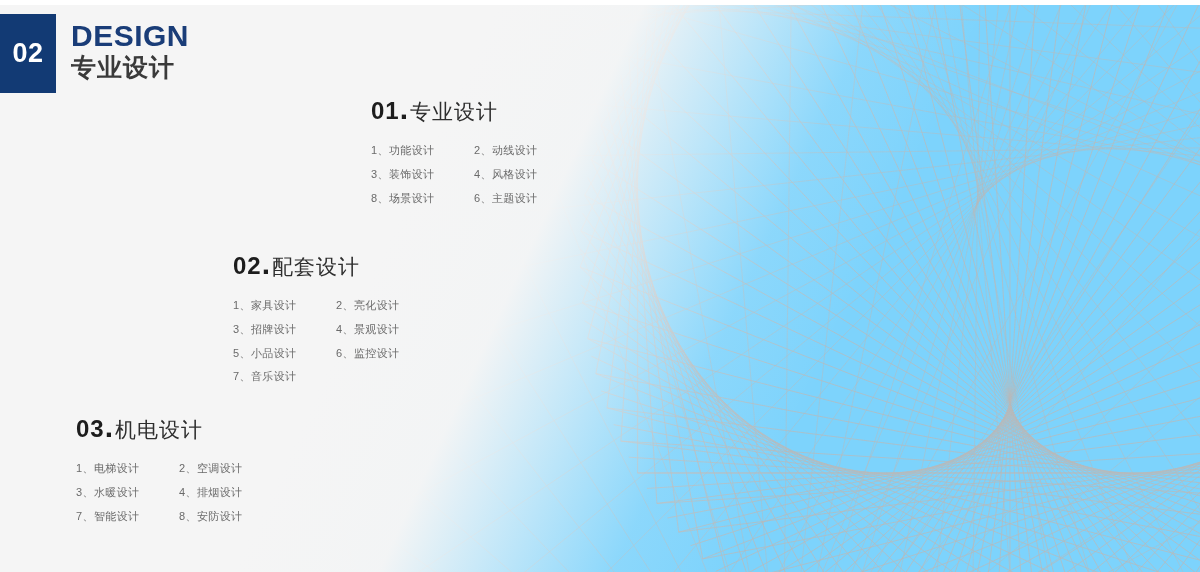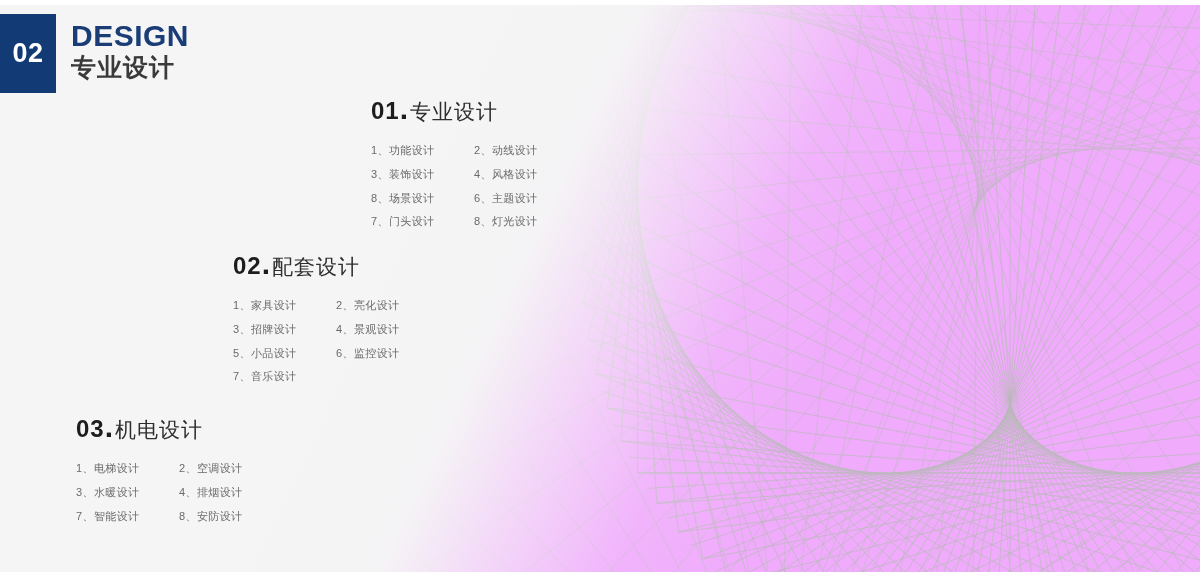--- a/index.html
+++ b/index.html
@@ -5,21 +5,21 @@
   html, body {
     margin: 0;
     padding: 0;
     background: #ffffff;
   }
   #page {
     position: relative;
     width: 1200px;
     height: 572px;
     overflow: hidden;
-    background: #f0abfc;
+    background: #7dd3fc;
     font-family: "Liberation Sans", "DejaVu Sans", sans-serif;
   }
   
   #top-strip {
     position: absolute;
     left: 0; top: 0;
     width: 1200px; height: 5px;
     background: #ffffff;
     z-index: 6;
   }
@@ -449,23 +449,20 @@
     <div class="sec-list">
       <span class="sec-row">
         <span class="cell cell-a">1、功能设计</span><span class="cell">2、动线设计</span>
       </span>
       <span class="sec-row">
         <span class="cell cell-a">3、装饰设计</span><span class="cell">4、风格设计</span>
       </span>
       <span class="sec-row">
         <span class="cell cell-a">8、场景设计</span><span class="cell">6、主题设计</span>
       </span>
-      <span class="sec-row">
-        <span class="cell cell-a">7、门头设计</span><span class="cell">8、灯光设计</span>
-      </span>
     </div>
   </div>
 
   <div class="section" id="section-2">
     <div class="sec-head">
       <span class="sec-num">02</span><span class="sec-dot">.</span><span class="sec-name">配套设计</span>
     </div>
     <div class="sec-list">
       <span class="sec-row">
         <span class="cell cell-a">1、家具设计</span><span class="cell">2、亮化设计</span>

